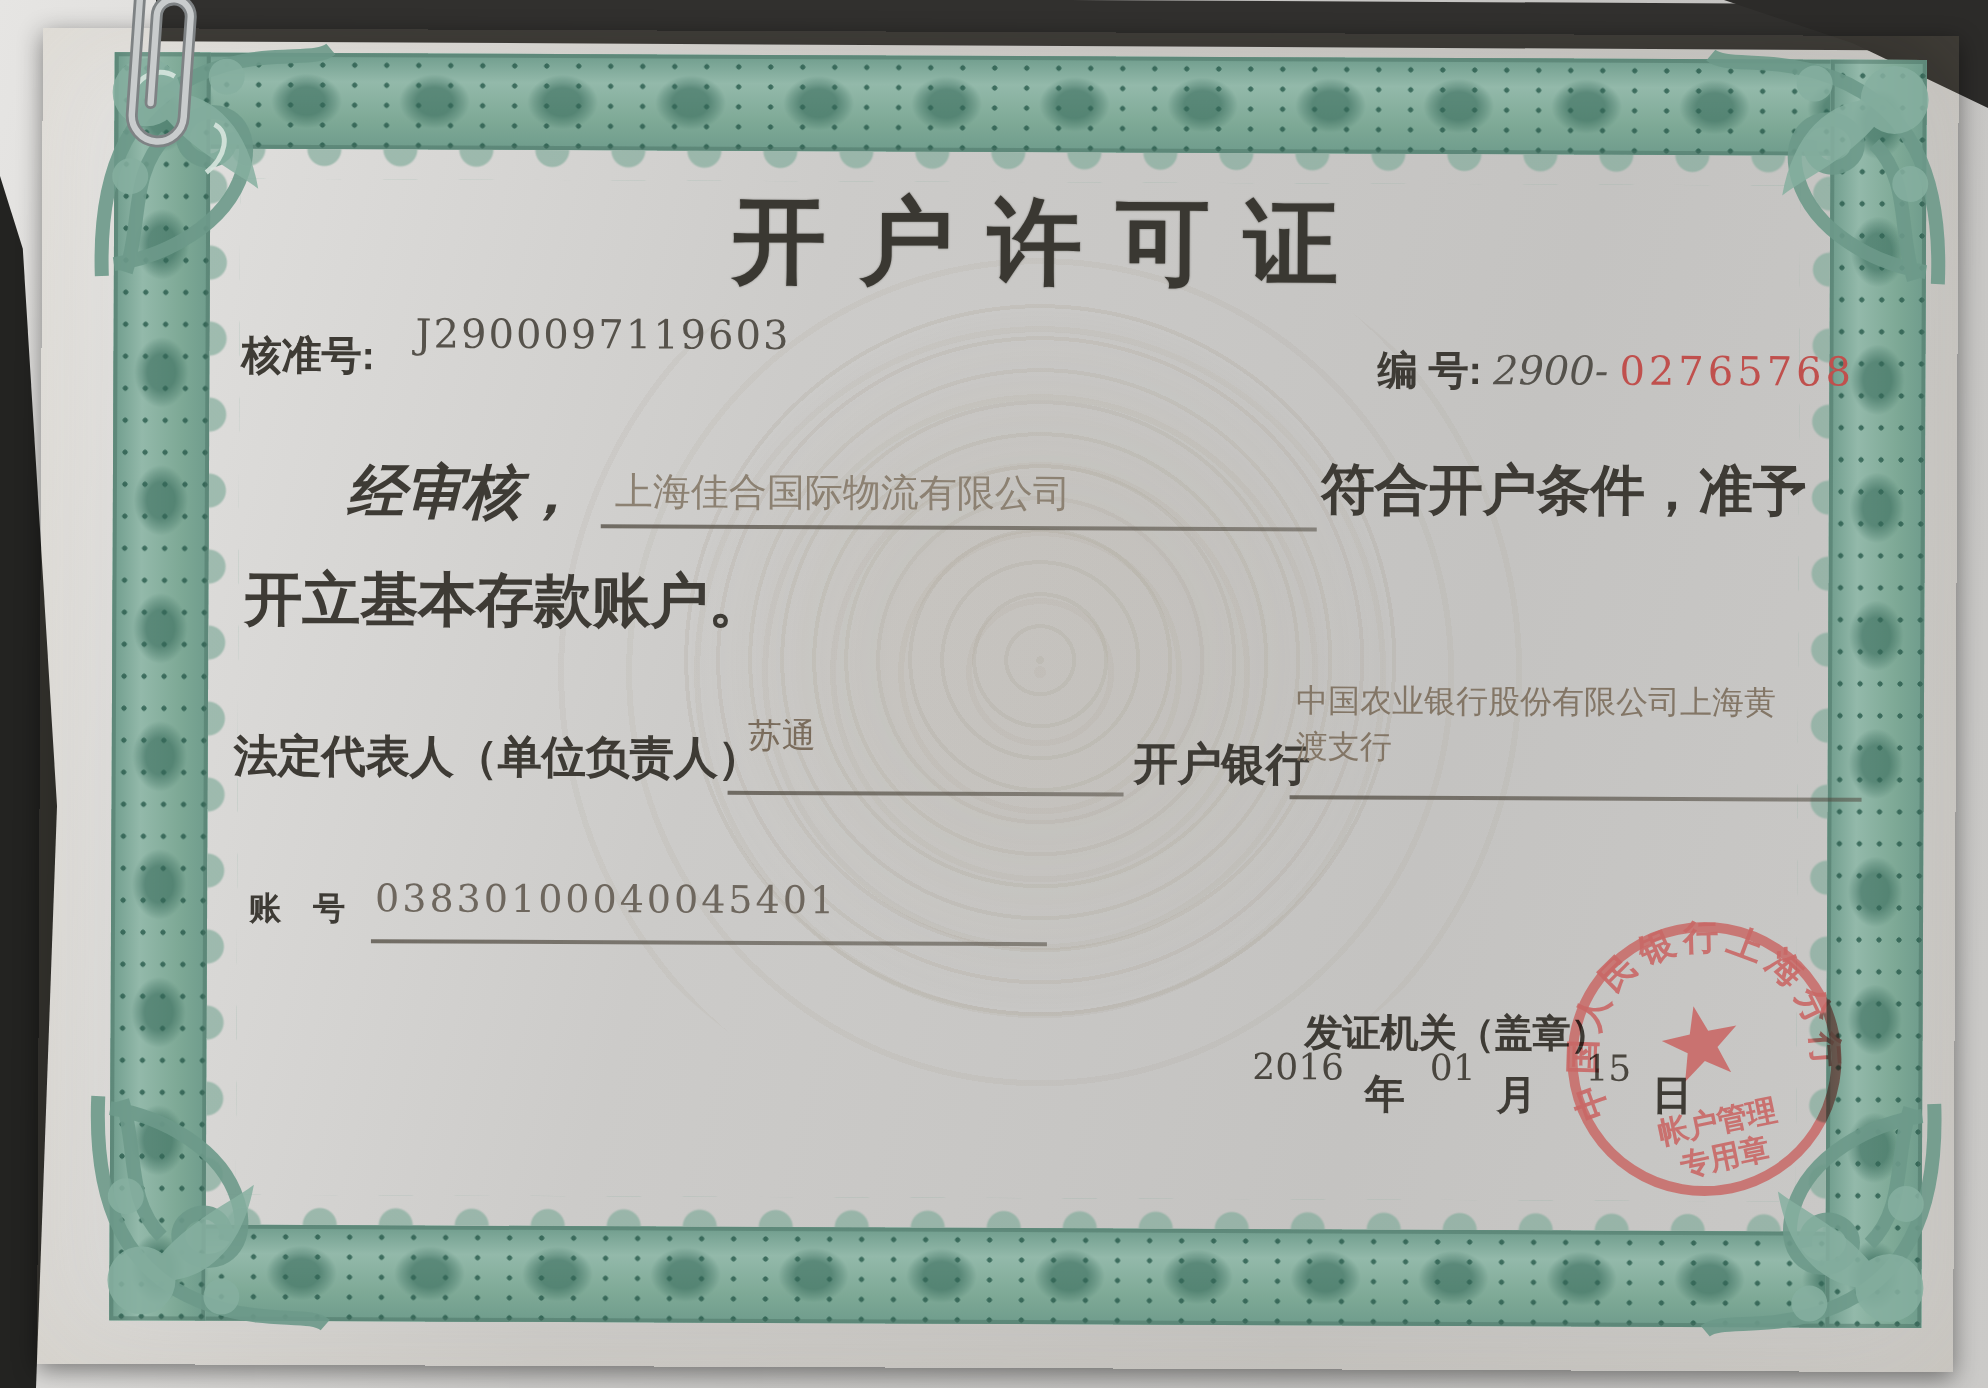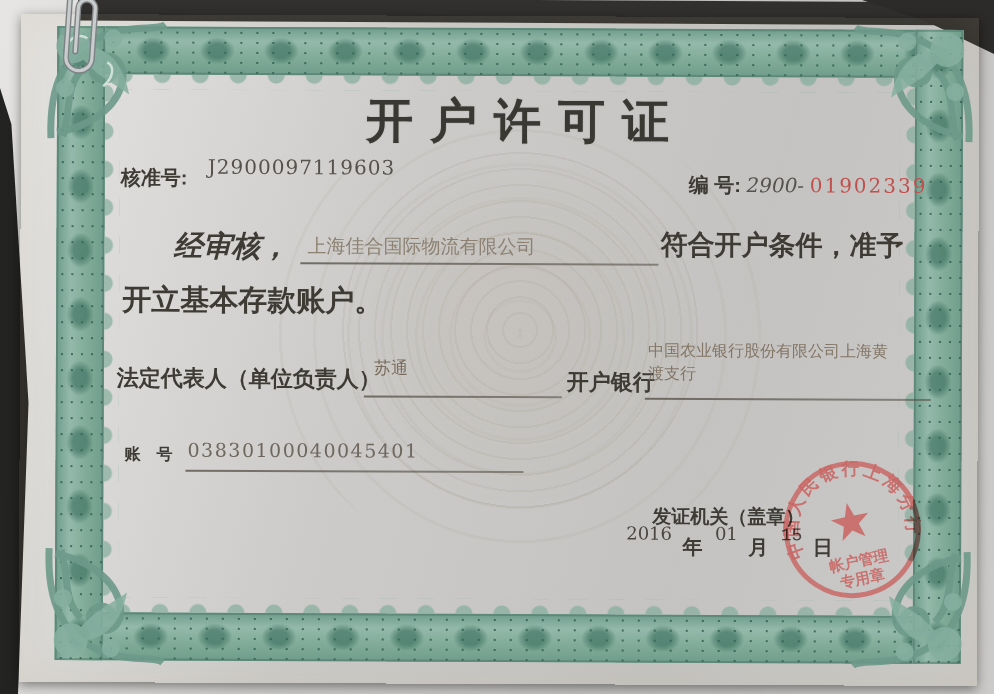--- a/index.html
+++ b/index.html
@@ -153,21 +153,21 @@
     </div>
 
     <div class="t title" style="left:345px;top:74px;">开户许可证</div>
 
     <div class="t lab" style="left:100px;top:150px;font-size:20px;">核准号:</div>
     <div class="t val" style="left:187px;top:140px;font-size:20px;color:#56524b;letter-spacing:1px;">J2900097119603</div>
 
     <div class="t" style="left:668px;top:155px;font-size:20px;">
       <span class="lab">编 号:</span>
       <span class="val" style="color:#55524c;font-style:italic;">2900-</span>
-      <span class="val red">01902339</span>
+      <span class="val red">02765768</span>
     </div>
 
     <div class="t lab" style="left:153px;top:212px;font-size:29px;font-style:italic;">经审核，</div>
     <div class="t val" style="left:287px;top:218px;font-size:19px;color:#8c8172;">上海佳合国际物流有限公司</div>
     <div class="underline" style="left:280px;top:247px;width:358px;"></div>
     <div class="t lab" style="left:640px;top:210px;font-size:27px;">符合开户条件，准予</div>
     <div class="t lab" style="left:102px;top:266px;font-size:29px;">开立基本存款账户。</div>
 
     <div class="t lab" style="left:97px;top:349px;font-size:22px;">法定代表人（单位负责人）</div>
     <div class="t val" style="left:354px;top:341px;font-size:17px;color:#7a6c5c;">苏通</div>
@@ -180,21 +180,21 @@
     <div class="t lab" style="left:105px;top:430px;font-size:16px;">账　号</div>
     <div class="t val" style="left:168px;top:424px;font-size:19px;color:#6e675e;letter-spacing:1.5px;">03830100040045401</div>
     <div class="underline" style="left:166px;top:455px;width:338px;"></div>
 
     <div class="t lab" style="left:633px;top:487px;font-size:19px;">发证机关（盖章）</div>
     <div class="t" style="left:607px;top:512px;">
       <span class="date-num">2016</span>
       <span class="date-unit" style="margin-left:6px;">年</span>
       <span class="date-num" style="margin-left:8px;text-align:right;">01</span>
       <span class="date-unit" style="margin-left:6px;">月</span>
-      <span class="date-num" style="margin-left:8px;font-family:Liberation Mono, monospace;">15</span>
+      <span class="date-num" style="margin-left:20px;">15</span>
       <span class="date-unit" style="margin-left:6px;">日</span>
     </div>
 
     <svg class="seal" viewBox="0 0 150 150">
       <defs>
         <path id="sealArc" d="M 23.3,93.8 A 55,55 0 1 1 126.7,93.8" fill="none"></path>
       </defs>
       <circle cx="75" cy="75" r="66" fill="none" stroke="#c9605e" stroke-width="5" opacity="0.85"></circle>
       <text font-size="17.5" fill="#c9605e" font-weight="bold" letter-spacing="1" opacity="0.9">
         <textPath href="#sealArc" startOffset="2" textLength="206">中国人民银行上海分行</textPath>

